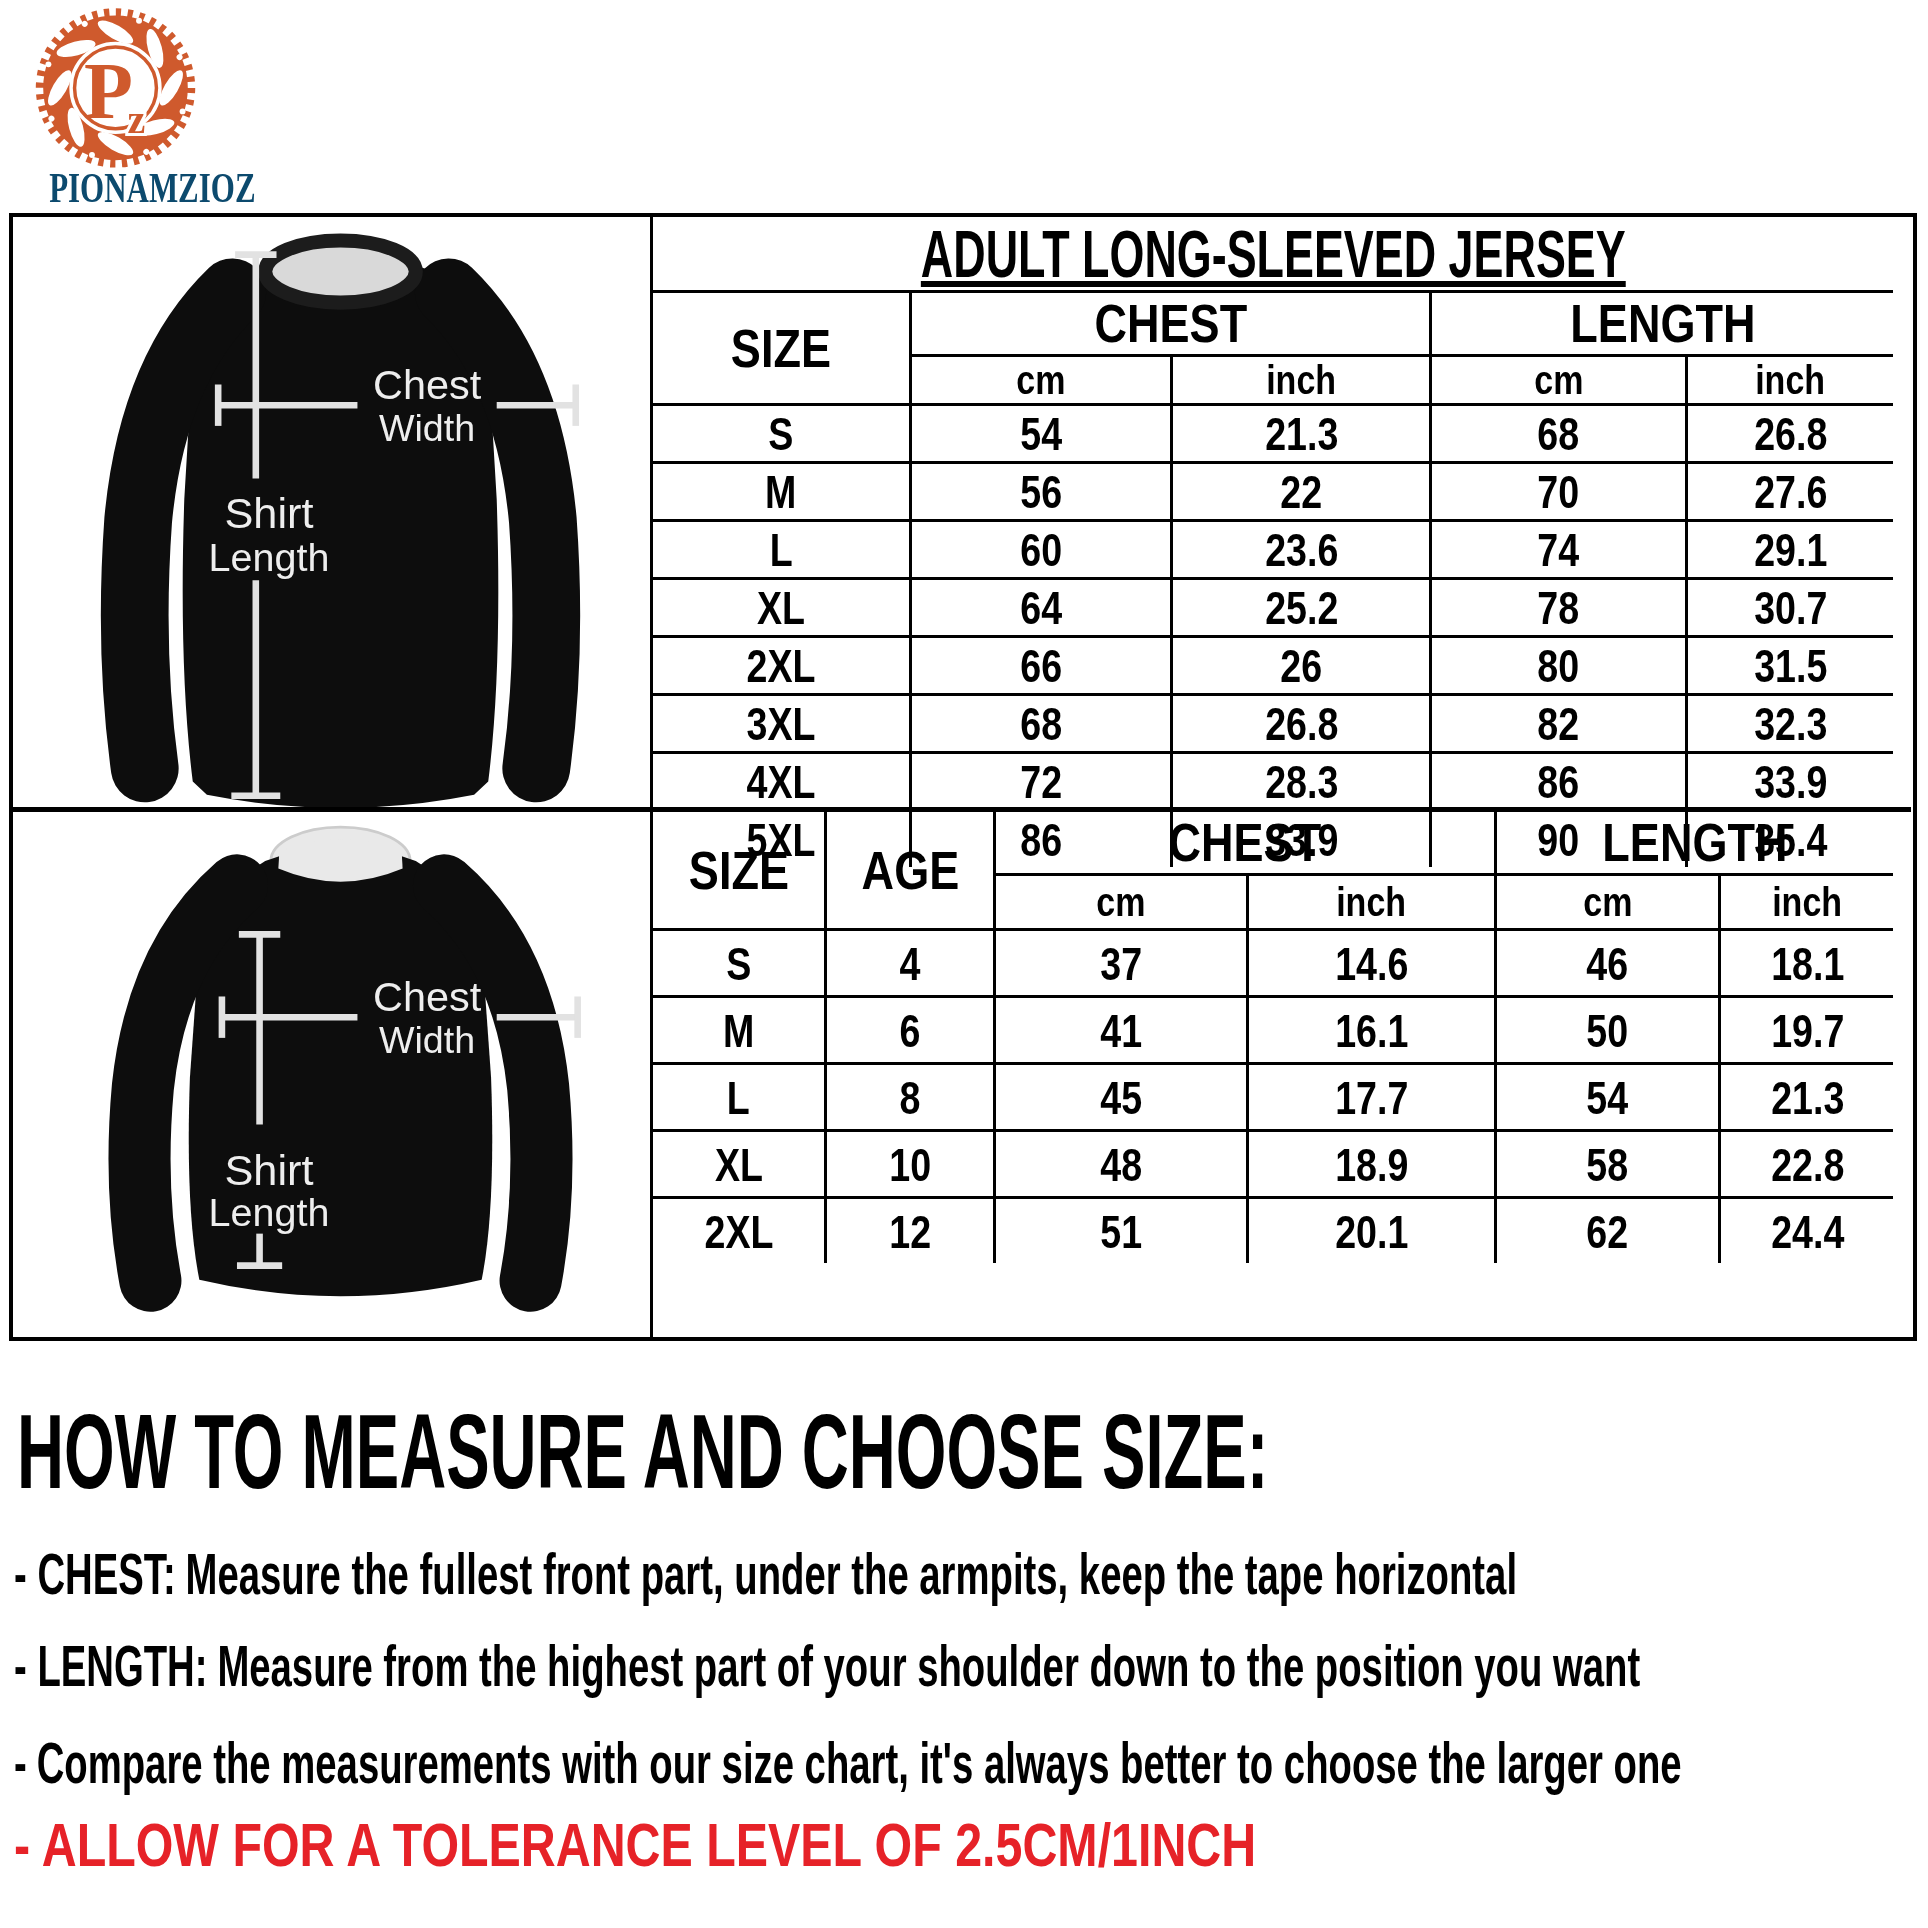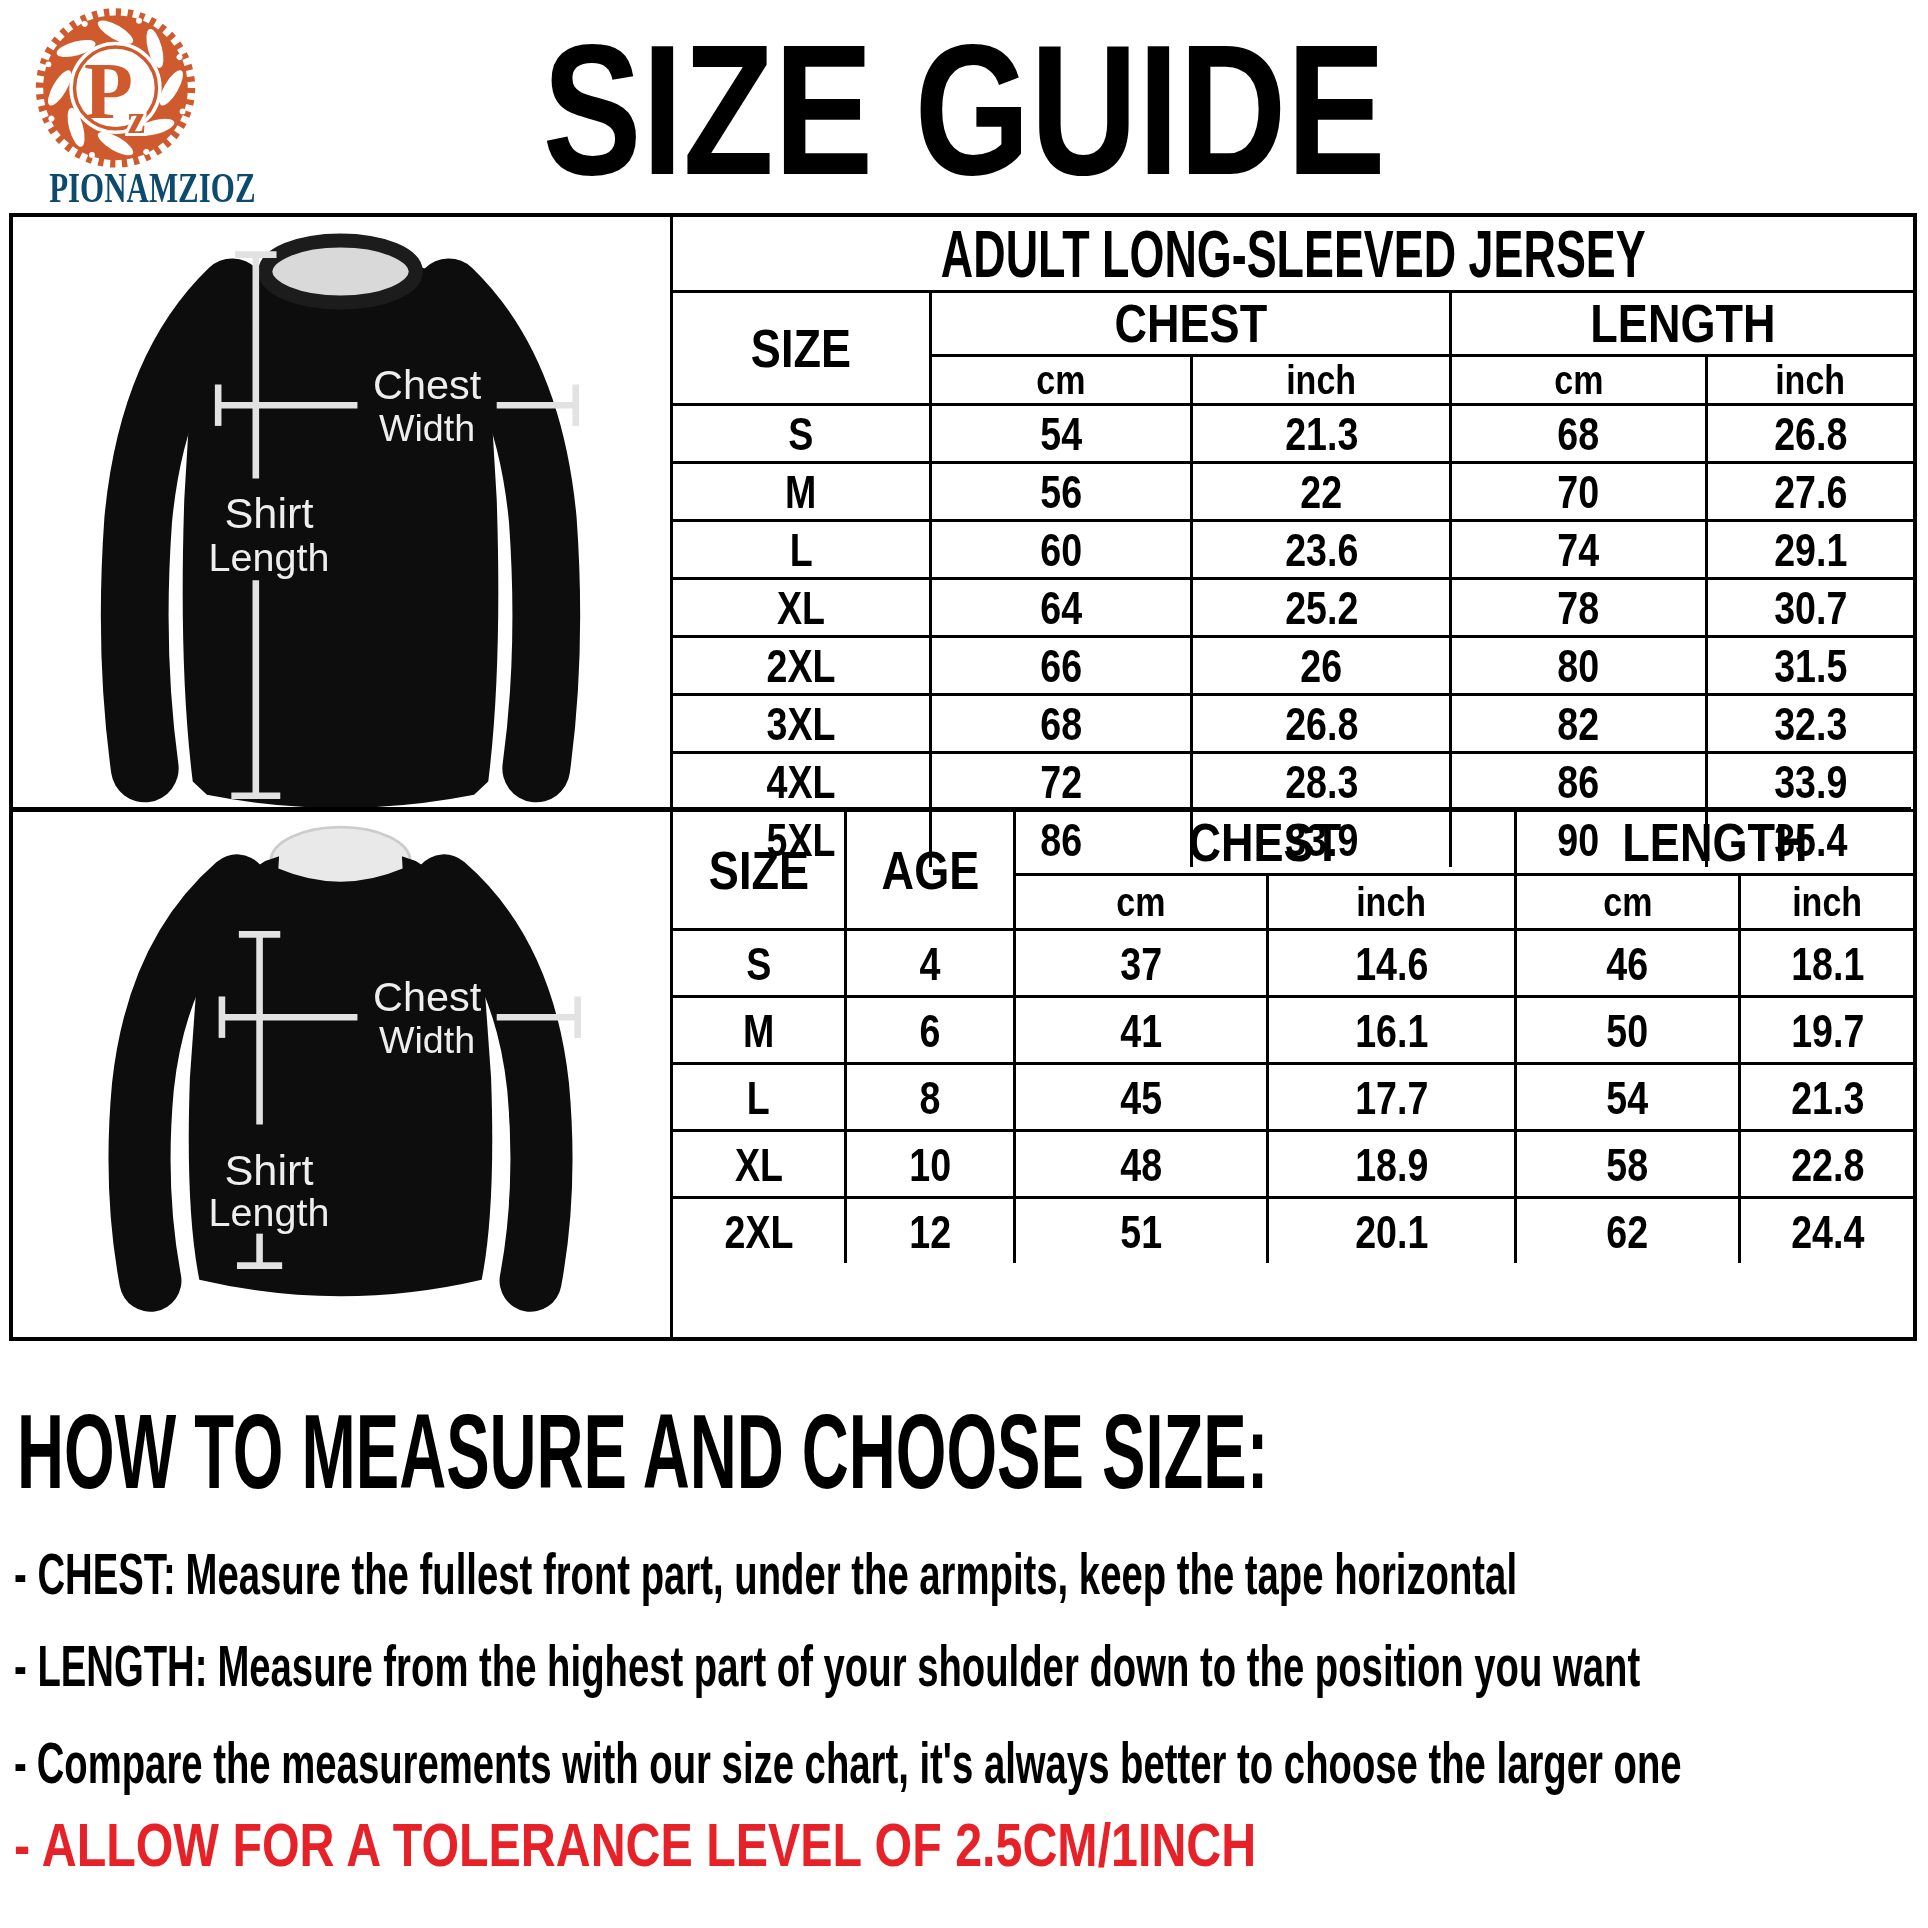--- a/index.html
+++ b/index.html
@@ -19,21 +19,21 @@
   .sx62{transform:scaleX(0.62);} .sx66{transform:scaleX(0.66);} .sx68{transform:scaleX(0.68);}
   .sx72{transform:scaleX(0.72);} .sx78{transform:scaleX(0.78);} .sx80{transform:scaleX(0.80);}
   .oxl{transform-origin:left center;}
 
   
   .box{position:absolute;left:9.4px;top:213px;width:1908px;height:1128px;
        border:4.7px solid #000;box-sizing:border-box;}
   .pane-adult{position:absolute;left:0;top:0;width:655px;height:590px;}
   .pane-kid{position:absolute;left:0;top:595px;width:655px;height:528px;}
   .hdivider{position:absolute;left:0;top:590px;width:1898px;height:4.7px;background:#000;}
-  .twrap{position:absolute;left:657px;width:1243px;border-left:3.8px solid #000;box-sizing:border-box;}
+  .twrap{position:absolute;left:637px;width:1243px;border-left:3.8px solid #000;box-sizing:border-box;text-decoration:underline;}
   .twrap.adult{top:0;height:590px;}
   .twrap.kid{top:595px;height:528px;}
 
   .banner{height:73px;border-bottom:3.8px solid #000;display:flex;align-items:center;justify-content:center;
           font-weight:bold;font-size:66px;line-height:1;}
   table{border-collapse:collapse;table-layout:fixed;width:100%;}
   .twrap.adult table{height:513px;}
   .twrap.kid table{height:451px;}
   th,td{border:3.8px solid #000;text-align:center;vertical-align:middle;padding:0;}
   th:first-child,td:first-child{border-left:0;}
@@ -100,21 +100,20 @@
           <circle cx="127" cy="17" r="3.4"></circle>
         </g>
     </g>
     <circle cx="100" cy="94" r="52" fill="#ffffff"></circle>
     <circle cx="100" cy="94" r="47" fill="#ffffff" stroke="#cf5a2d" stroke-width="4"></circle>
     <text x="92" y="128" text-anchor="middle" font-family="Liberation Serif, serif" font-weight="bold" font-size="92" fill="#cf5a2d">P</text>
     <text x="124" y="146" text-anchor="middle" font-family="Liberation Serif, serif" font-weight="bold" font-size="46" fill="#cf5a2d" stroke="#ffffff" stroke-width="7" paint-order="stroke">z</text>
   </svg>
   <div class="logo-word"><span class="sx72">PIONAMZIOZ</span></div>
 
-  <div class="page-title"><span class="sx80">SIZE GUIDE</span></div>
 
   <div class="box">
 
     <div class="pane-adult">
       <svg class="jsvg" width="655" height="590" viewBox="0 0 696 627">
         <path d="M258,55 Q348,18 438,55 L468,76 Q499,96 504,132 L514,300 Q520,480 505,600 L490,614 Q348,642 206,614 L191,600 Q176,480 182,300 L192,132 Q197,96 228,76 Z" fill="#0d0d0d"></path>
         <path d="M233,80 Q148,162 133,322 Q123,462 140,586" fill="none" stroke="#0d0d0d" stroke-width="72" stroke-linecap="round"></path>
         <path d="M463,80 Q548,162 563,322 Q573,462 556,586" fill="none" stroke="#0d0d0d" stroke-width="72" stroke-linecap="round"></path>
         <ellipse cx="348" cy="58" rx="80" ry="33" fill="#d9d9d9"></ellipse>
         <ellipse cx="348" cy="58" rx="80" ry="33" fill="none" stroke="#1c1c1c" stroke-width="15"></ellipse>

